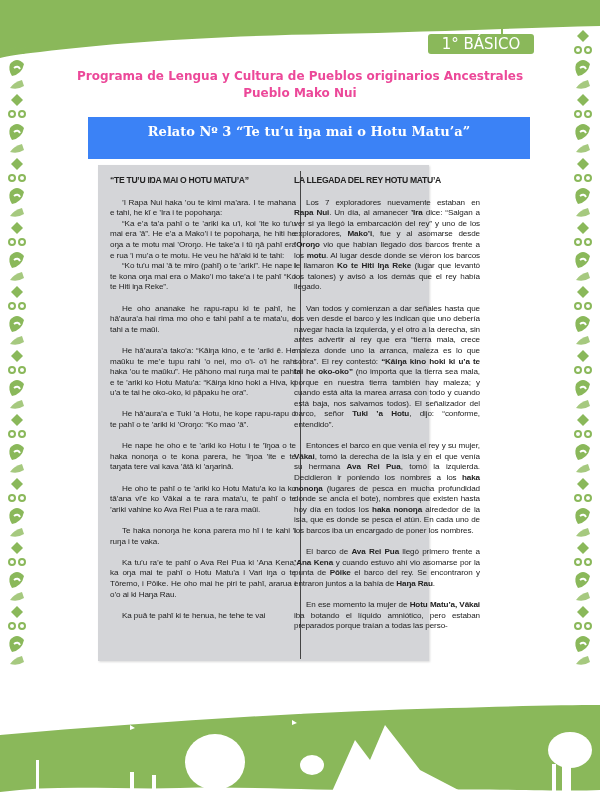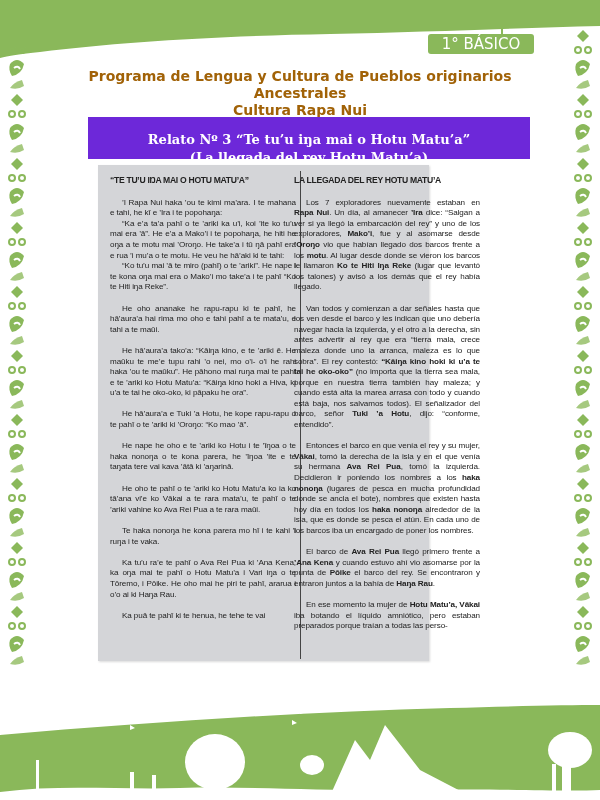--- a/index.html
+++ b/index.html
@@ -18,28 +18,28 @@
 
   .grade-badge {
     position: absolute; left: 428px; top: 34px; width: 106px; height: 20px;
     background: #8ab85a; color: #ffffff; border-radius: 3px;
     font-family: "DejaVu Sans", sans-serif; font-size: 15px; line-height: 20px; text-align: center;
   }
   .badge-stem { position: absolute; left: 501px; top: 25px; width: 2px; height: 10px; background: #8ab85a; }
 
   .program-title {
     position: absolute; left: 60px; top: 68px; width: 480px; text-align: center;
-    font-family: "DejaVu Sans", sans-serif; font-weight: bold; font-size: 14px; line-height: 17px; color: #a16207;
+    font-family: "DejaVu Sans", sans-serif; font-weight: bold; font-size: 12px; line-height: 17px; color: #ec4899;
   }
 
   .story-banner {
     position: absolute; left: 88px; top: 117px; width: 442px; height: 42px;
-    background: #6d28d9; color: #ffffff; text-align: center;
+    background: #3b82f6; color: #ffffff; text-align: center;
     font-family: "DejaVu Serif", serif; font-weight: bold; font-size: 13px; line-height: 18px;
-    padding-top: 14px; box-sizing: border-box;
+    padding-top: 6px; box-sizing: border-box;
   }
 
   .text-panel {
     position: absolute; left: 98px; top: 165px; width: 331px; height: 496px;
     background: #d4d5d8; box-shadow: 1px 1px 2px rgba(0,0,0,0.15);
   }
   .col-divider { position: absolute; left: 202px; top: 6px; width: 1px; height: 488px; background: #444; }
   .col {
     position: absolute; top: 8px; width: 186px;
     font-family: "Liberation Sans", sans-serif; font-size: 8.1px; line-height: 10.6px; color: #222;
@@ -73,26 +73,25 @@
     </pattern>
   </defs>
   <rect width="22" height="640" fill="url(#orn)"></rect>
 </svg>
 <svg class="side-ornament right" viewBox="0 0 22 640" preserveAspectRatio="none">
   <rect width="22" height="640" fill="url(#orn)"></rect>
 </svg>
 
 <div class="program-title">
   <div>Programa de Lengua y Cultura de Pueblos originarios Ancestrales</div>
-  <div>Cultura Rapa Nui</div>
+  <div>Pueblo Mako Nui</div>
 </div>
 
 <div class="story-banner">
   <div>Relato Nº 3 “Te tu’u iŋa mai o Hotu Matu’a”</div>
-  <div>(La llegada del rey Hotu Matu’a)</div>
 </div>
 
 <div class="text-panel">
   <div class="col left">
     <div class="col-heading">“TE TU’U IŊA MAI O HOTU MATU’A”</div>
     <p>’I Rapa Nui haka ’ou te kimi ma’ara. I te mahana e tahi, he kī e ’Ira i te popohaŋa:</p>
     <p style="margin-top:-10.6px">“Ka e’a ta’a pahī o te ’ariki ka u’i, koi ’ite ko tu’u mai era ’ā”. He e’a a Mako’i i te popohaŋa, he hiti he oŋa a te motu mai ’Oroŋo. He take’a i tū ŋā pahī era e rua ’i mu’a o te motu. He veu he hā’aki ki te tahi:</p>
     <p style="margin-top:-10.6px">“Ko tu’u mai ’ā te miro (pahī) o te ’ariki”. He nape i te kona oŋa mai era o Mako’i mo take’a i te pahī “Ko te Hiti iŋa Reke”.</p>
     <p>He oho ananake he rapu-rapu ki te pahī, he hā’aura’a hai rima mo oho e tahi pahī a te mata’u, e tahi a te maūi.</p>
     <p>He hā’aura’a tako’a: “Kāiŋa kino, e te ’ariki ē. He maūku te me’e tupu rahi ’o nei, mo o’i- o’i he rahi haka ’ou te maūku”. He pāhono mai ruŋa mai te pahī e te ’ariki ko Hotu Matu’a: “Kāiŋa kino hoki a Hiva, ki u’a te tai he oko-oko, ki pāpaku he ora”.</p>

